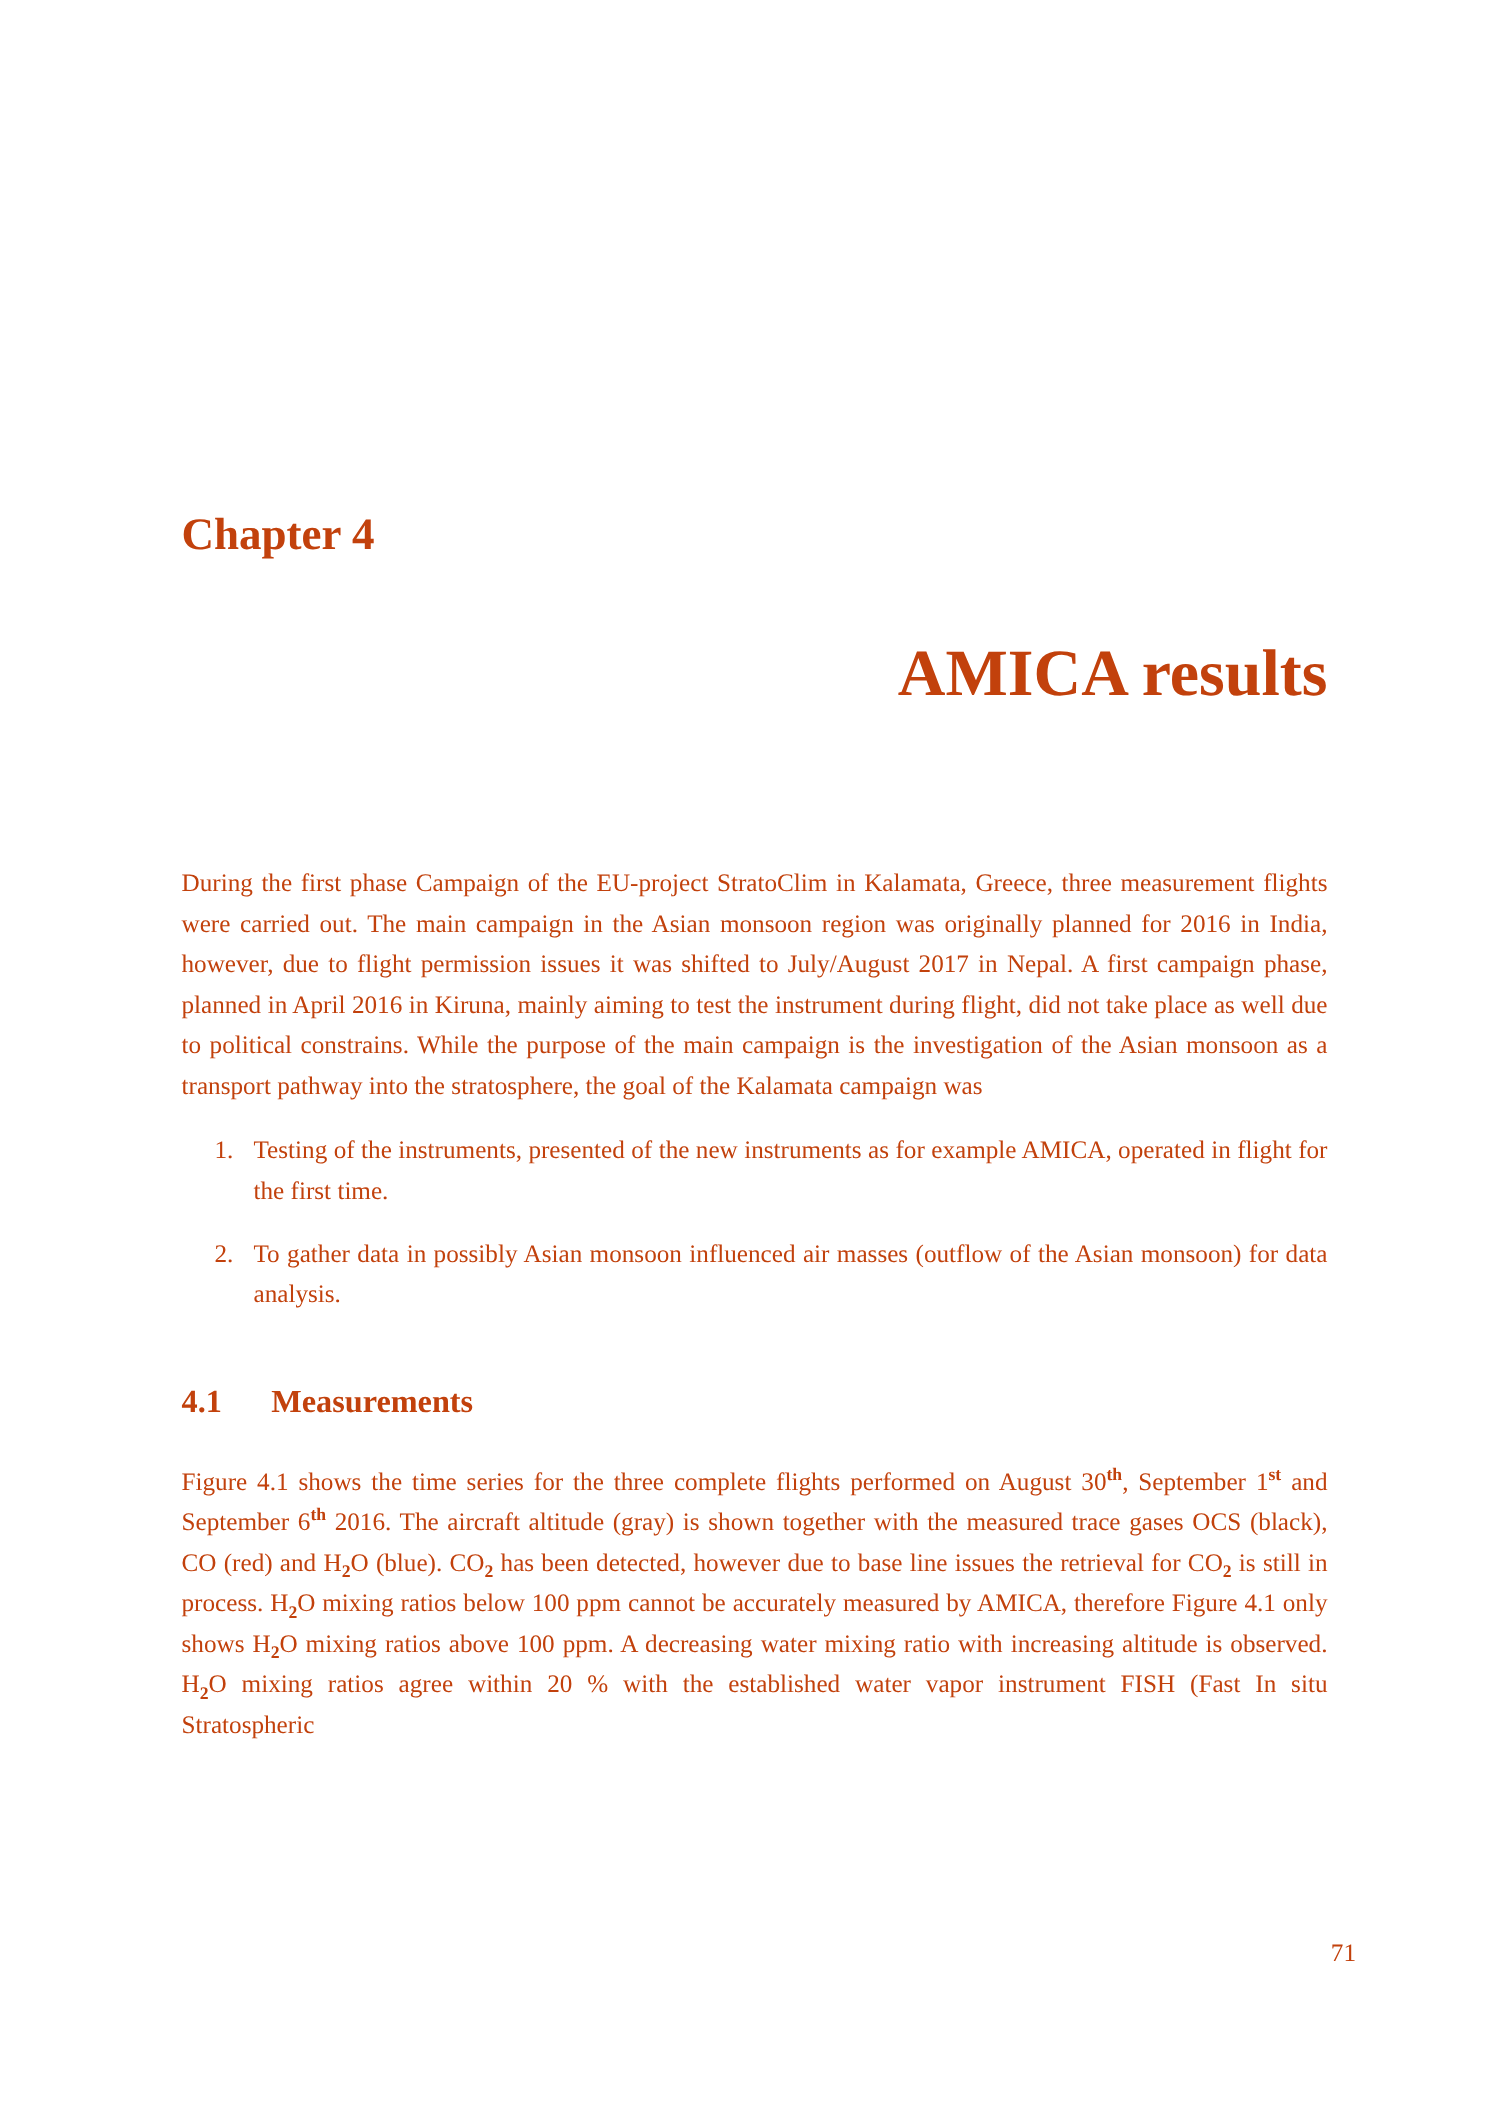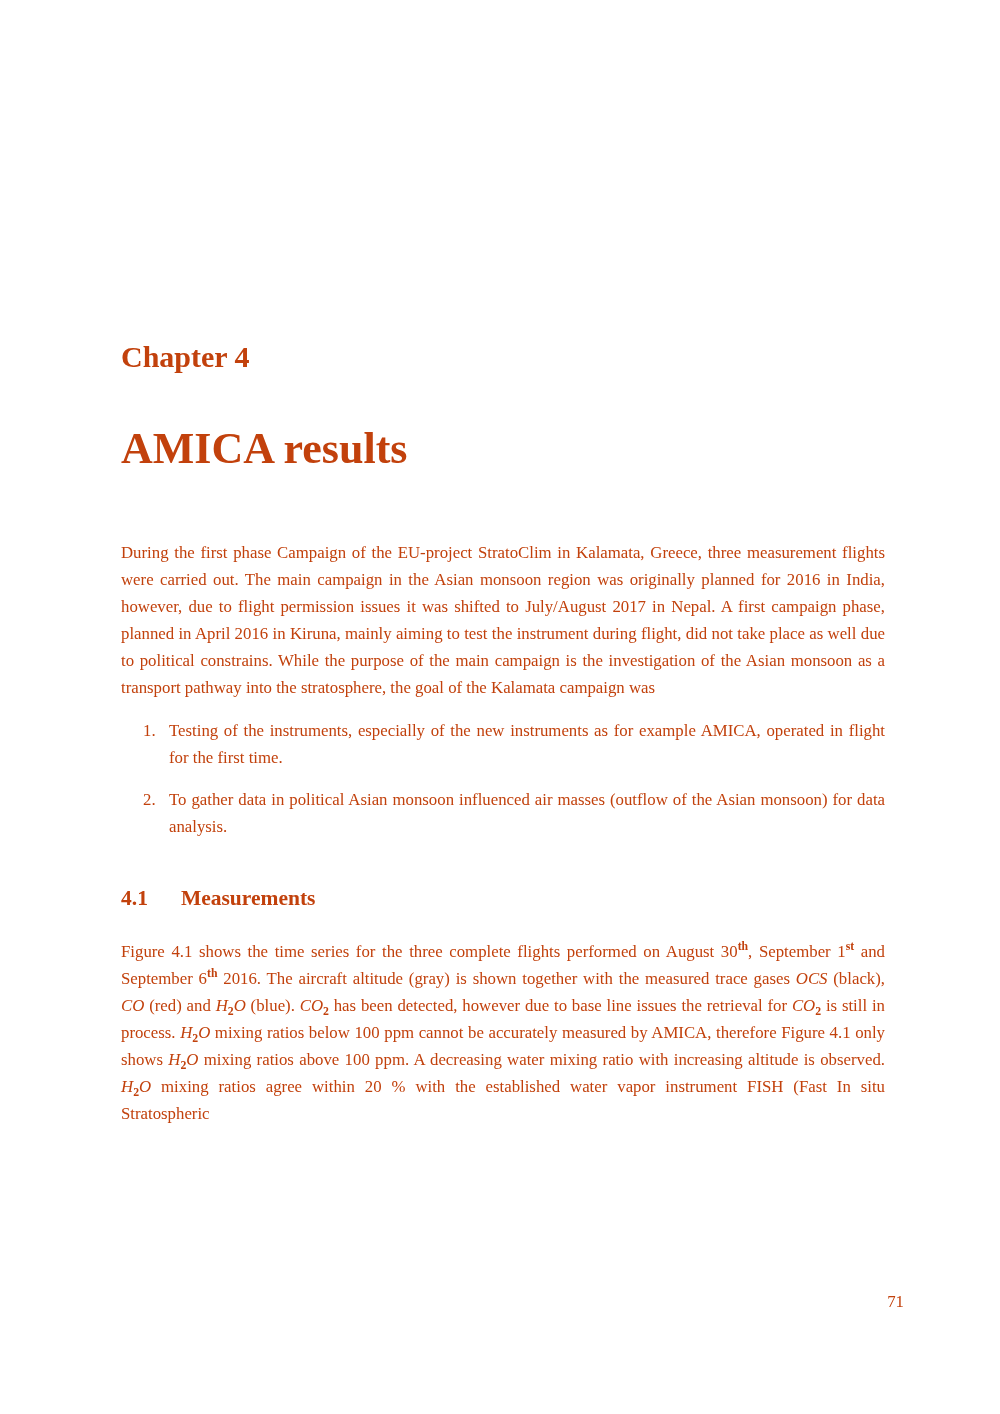--- a/index.html
+++ b/index.html
@@ -25,24 +25,25 @@
     padding-top: 339px;
     box-sizing: content-box;
   }
   .chapter-label {
     margin: 0;
     font-size: 30px;
     font-weight: 700;
     line-height: 1.2;
   }
   .chapter-title {
-    margin: 50px 0 66px 0;
+    margin: 50px 0 102px 0;
     font-size: 44px;
     font-weight: 700;
     line-height: 1.1;
+    text-align: right;
   }
   p.body {
     margin: 0;
     font-size: 16.8px;
     line-height: 27px;
     text-align: justify;
   }
   .list {
     list-style: none;
     margin: 16px 0 16px 0;
@@ -72,21 +73,20 @@
     margin: 46px 0 26px 0;
     font-size: 21.5px;
     font-weight: 700;
     line-height: 1.2;
   }
   .sec-title {
     margin-left: 33px;
     text-align: right;
   }
   .it {
-    font-style: italic;
   }
   p.body sup, p.body sub {
     font-size: 70%;
     line-height: 0;
     font-weight: bold;
   }
   .page-number {
     position: absolute;
     top: 1288px;
     right: 132px;
@@ -102,25 +102,25 @@
 
     <h2 class="chapter-label">Chapter 4</h2>
 
     <h1 class="chapter-title">AMICA results</h1>
 
     <p class="body">During the first phase Campaign of the EU-project StratoClim in Kalamata, Greece, three measurement flights were carried out. The main campaign in the Asian monsoon region was originally planned for 2016 in India, however, due to flight permission issues it was shifted to July/August 2017 in Nepal. A first campaign phase, planned in April 2016 in Kiruna, mainly aiming to test the instrument during flight, did not take place as well due to political constrains. While the purpose of the main campaign is the investigation of the Asian monsoon as a transport pathway into the stratosphere, the goal of the Kalamata campaign was</p>
 
     <ol class="list">
       <li>
         <span class="num">1.</span>
-        <span class="li-text">Testing of the instruments, especially of the new instruments as for example AMICA, operated in flight for the first time.</span>
+        <span class="li-text">Testing of the instruments, presented of the new instruments as for example AMICA, operated in flight for the first time.</span>
       </li>
       <li>
         <span class="num">2.</span>
-        <span class="li-text">To gather data in political Asian monsoon influenced air masses (outflow of the Asian monsoon) for data analysis.</span>
+        <span class="li-text">To gather data in possibly Asian monsoon influenced air masses (outflow of the Asian monsoon) for data analysis.</span>
       </li>
     </ol>
 
 
     <h3 class="section-heading">
       <span>4.1</span>
       <span class="sec-title">Measurements</span>
     </h3>
 
 

